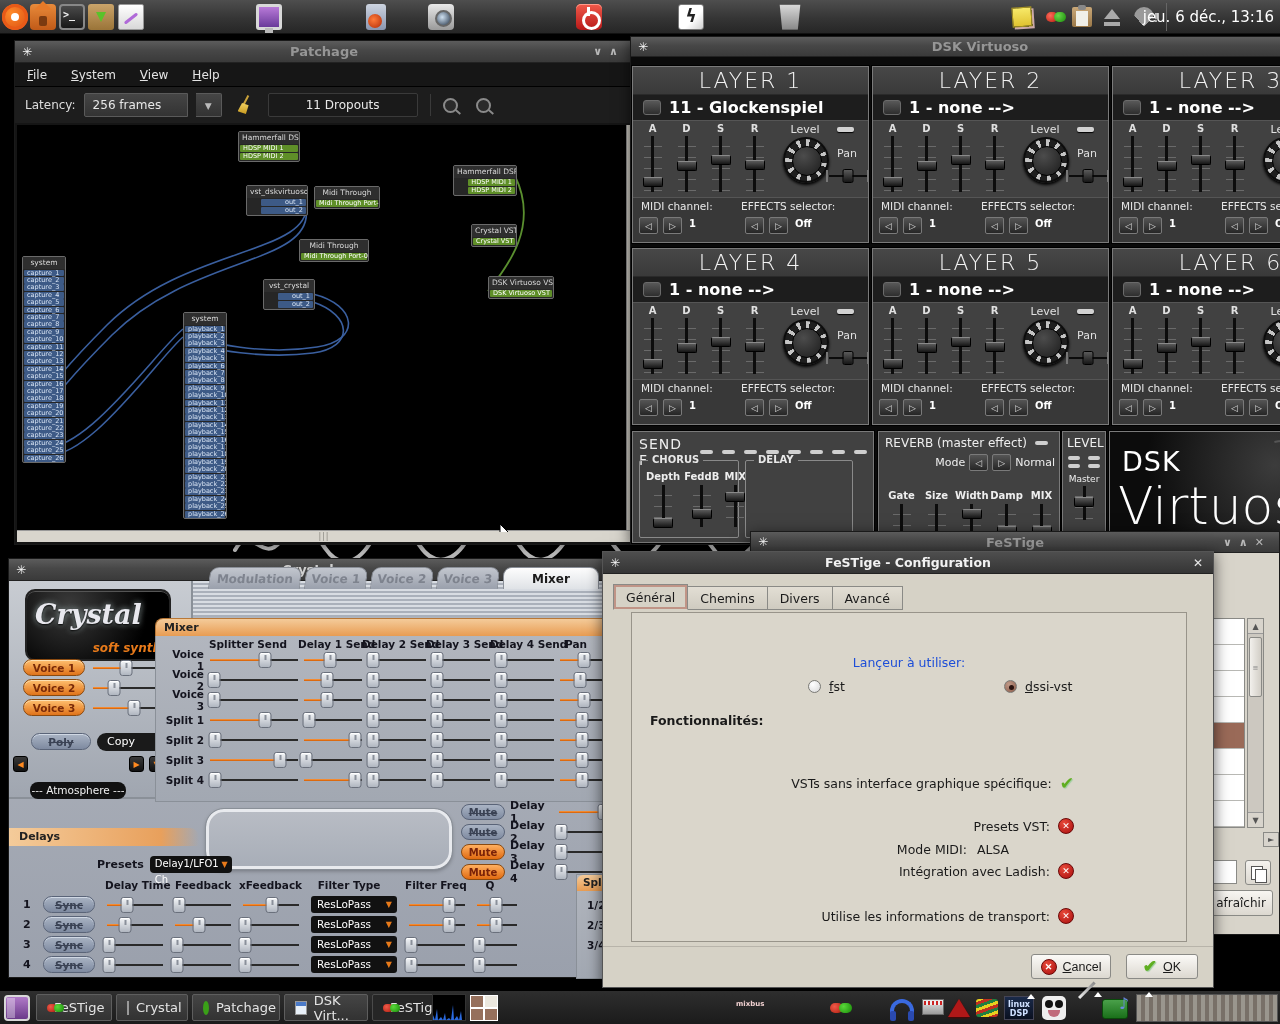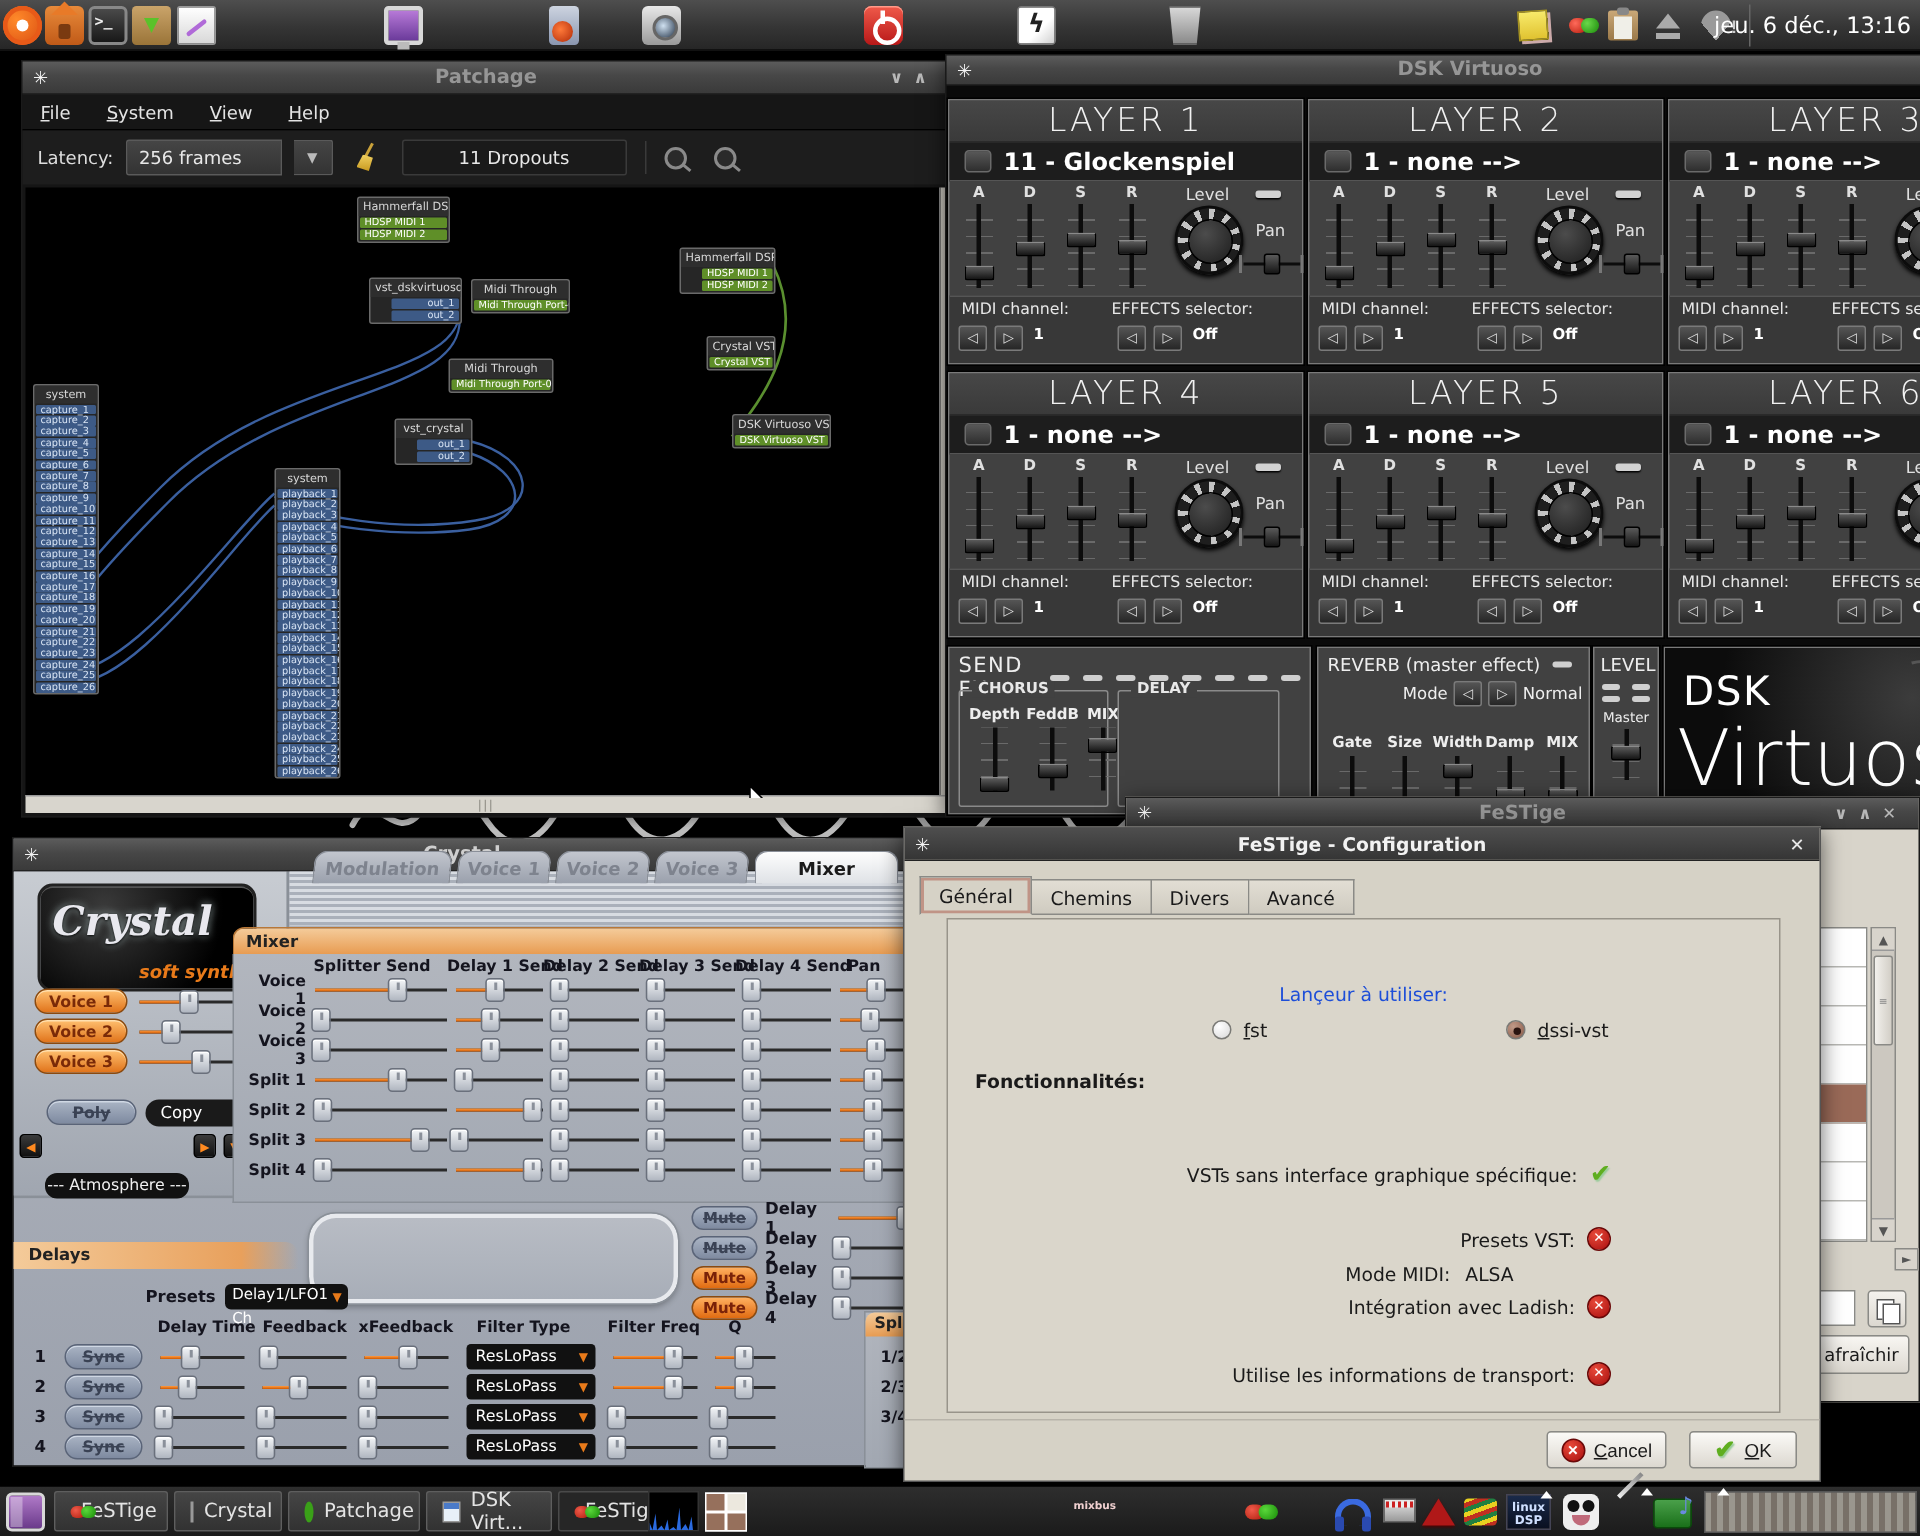--- a/index.html
+++ b/index.html
@@ -298,21 +298,21 @@
   .tb-ico { width:17px; height:14px; position:relative; }
   .tb-ico[data-icon="festige"]::before{content:"";position:absolute;left:0;top:3px;width:10px;height:8px;border-radius:4px;background:radial-gradient(circle at 35% 35%,#f05a4a,#a81808);}
   .tb-ico[data-icon="festige"]::after{content:"";position:absolute;left:7px;top:3px;width:10px;height:8px;border-radius:4px;background:radial-gradient(circle at 35% 35%,#5ad83a,#188a08);}
   .tb-ico[data-icon="crystal"],.tb-ico[data-icon="dsk"]{background:linear-gradient(180deg,#4a7ac8 0 4px,#e8f0f8 4px);border:1px solid #999;}
   .tb-ico[data-icon="patchage"]{border:3px solid #3aa018;border-radius:50%;width:14px;height:14px;background:#cfe8c0;box-shadow:inset 0 0 0 1px #0a4a00;}
   #tb-cpu { position:absolute; left:432px; top:3px; width:34px; height:27px; background:#000; border:1px solid #333; }
   #tb-pager { position:absolute; left:470px; top:4px; width:28px; height:26px; display:grid; grid-template-columns:1fr 1fr; grid-template-rows:1fr 1fr; gap:2px; background:#fff; border:1px solid #fff; }
   #tb-pager div { background:#96705c; }
   #tb-pager div:nth-child(2){ background:#ece8de; }
   .tray2 { position:absolute; top:5px; height:24px; }
-  #mixbus { left:700px; width:44px; color:#fff; font-size:7px; text-align:right; line-height:10px; padding-top:3px; }
+  #mixbus { left:736px; width:44px; color:#fff; font-size:7px; text-align:left; line-height:10px; padding-top:3px; }
   #mixbus b { color:#f0d0d0; }
   #t-rg { left:830px; width:22px; } 
   #t-rg::before{content:"";position:absolute;left:0;top:7px;width:13px;height:10px;border-radius:5px;background:radial-gradient(circle at 35% 35%,#f05a4a,#a81808);}
   #t-rg::after{content:"";position:absolute;left:9px;top:7px;width:13px;height:10px;border-radius:5px;background:radial-gradient(circle at 35% 35%,#5ad83a,#188a08);}
   #t-phones { left:890px; width:24px; border:4px solid #3a6ae0; border-bottom:none; border-radius:12px 12px 0 0; height:18px; top:8px; }
   #t-phones::before{content:"";position:absolute;left:-4px;top:8px;width:6px;height:10px;background:#2a4ab0;border-radius:2px;}
   #t-phones::after{content:"";position:absolute;right:-4px;top:8px;width:6px;height:10px;background:#2a4ab0;border-radius:2px;}
   #t-keys { left:922px; width:22px; height:16px; top:8px; background:linear-gradient(180deg,#e8e8e8,#9a9a9a); border:1px solid #666; }
   #t-keys::before{content:"";position:absolute;left:1px;top:1px;width:18px;height:4px;background:repeating-linear-gradient(90deg,#c22 0 2px,#eee 2px 4px);}
   #t-ardour { left:948px; width:0; height:0; top:8px; border-left:11px solid transparent; border-right:11px solid transparent; border-bottom:18px solid #b01818; filter:drop-shadow(0 1px 1px #500); }

